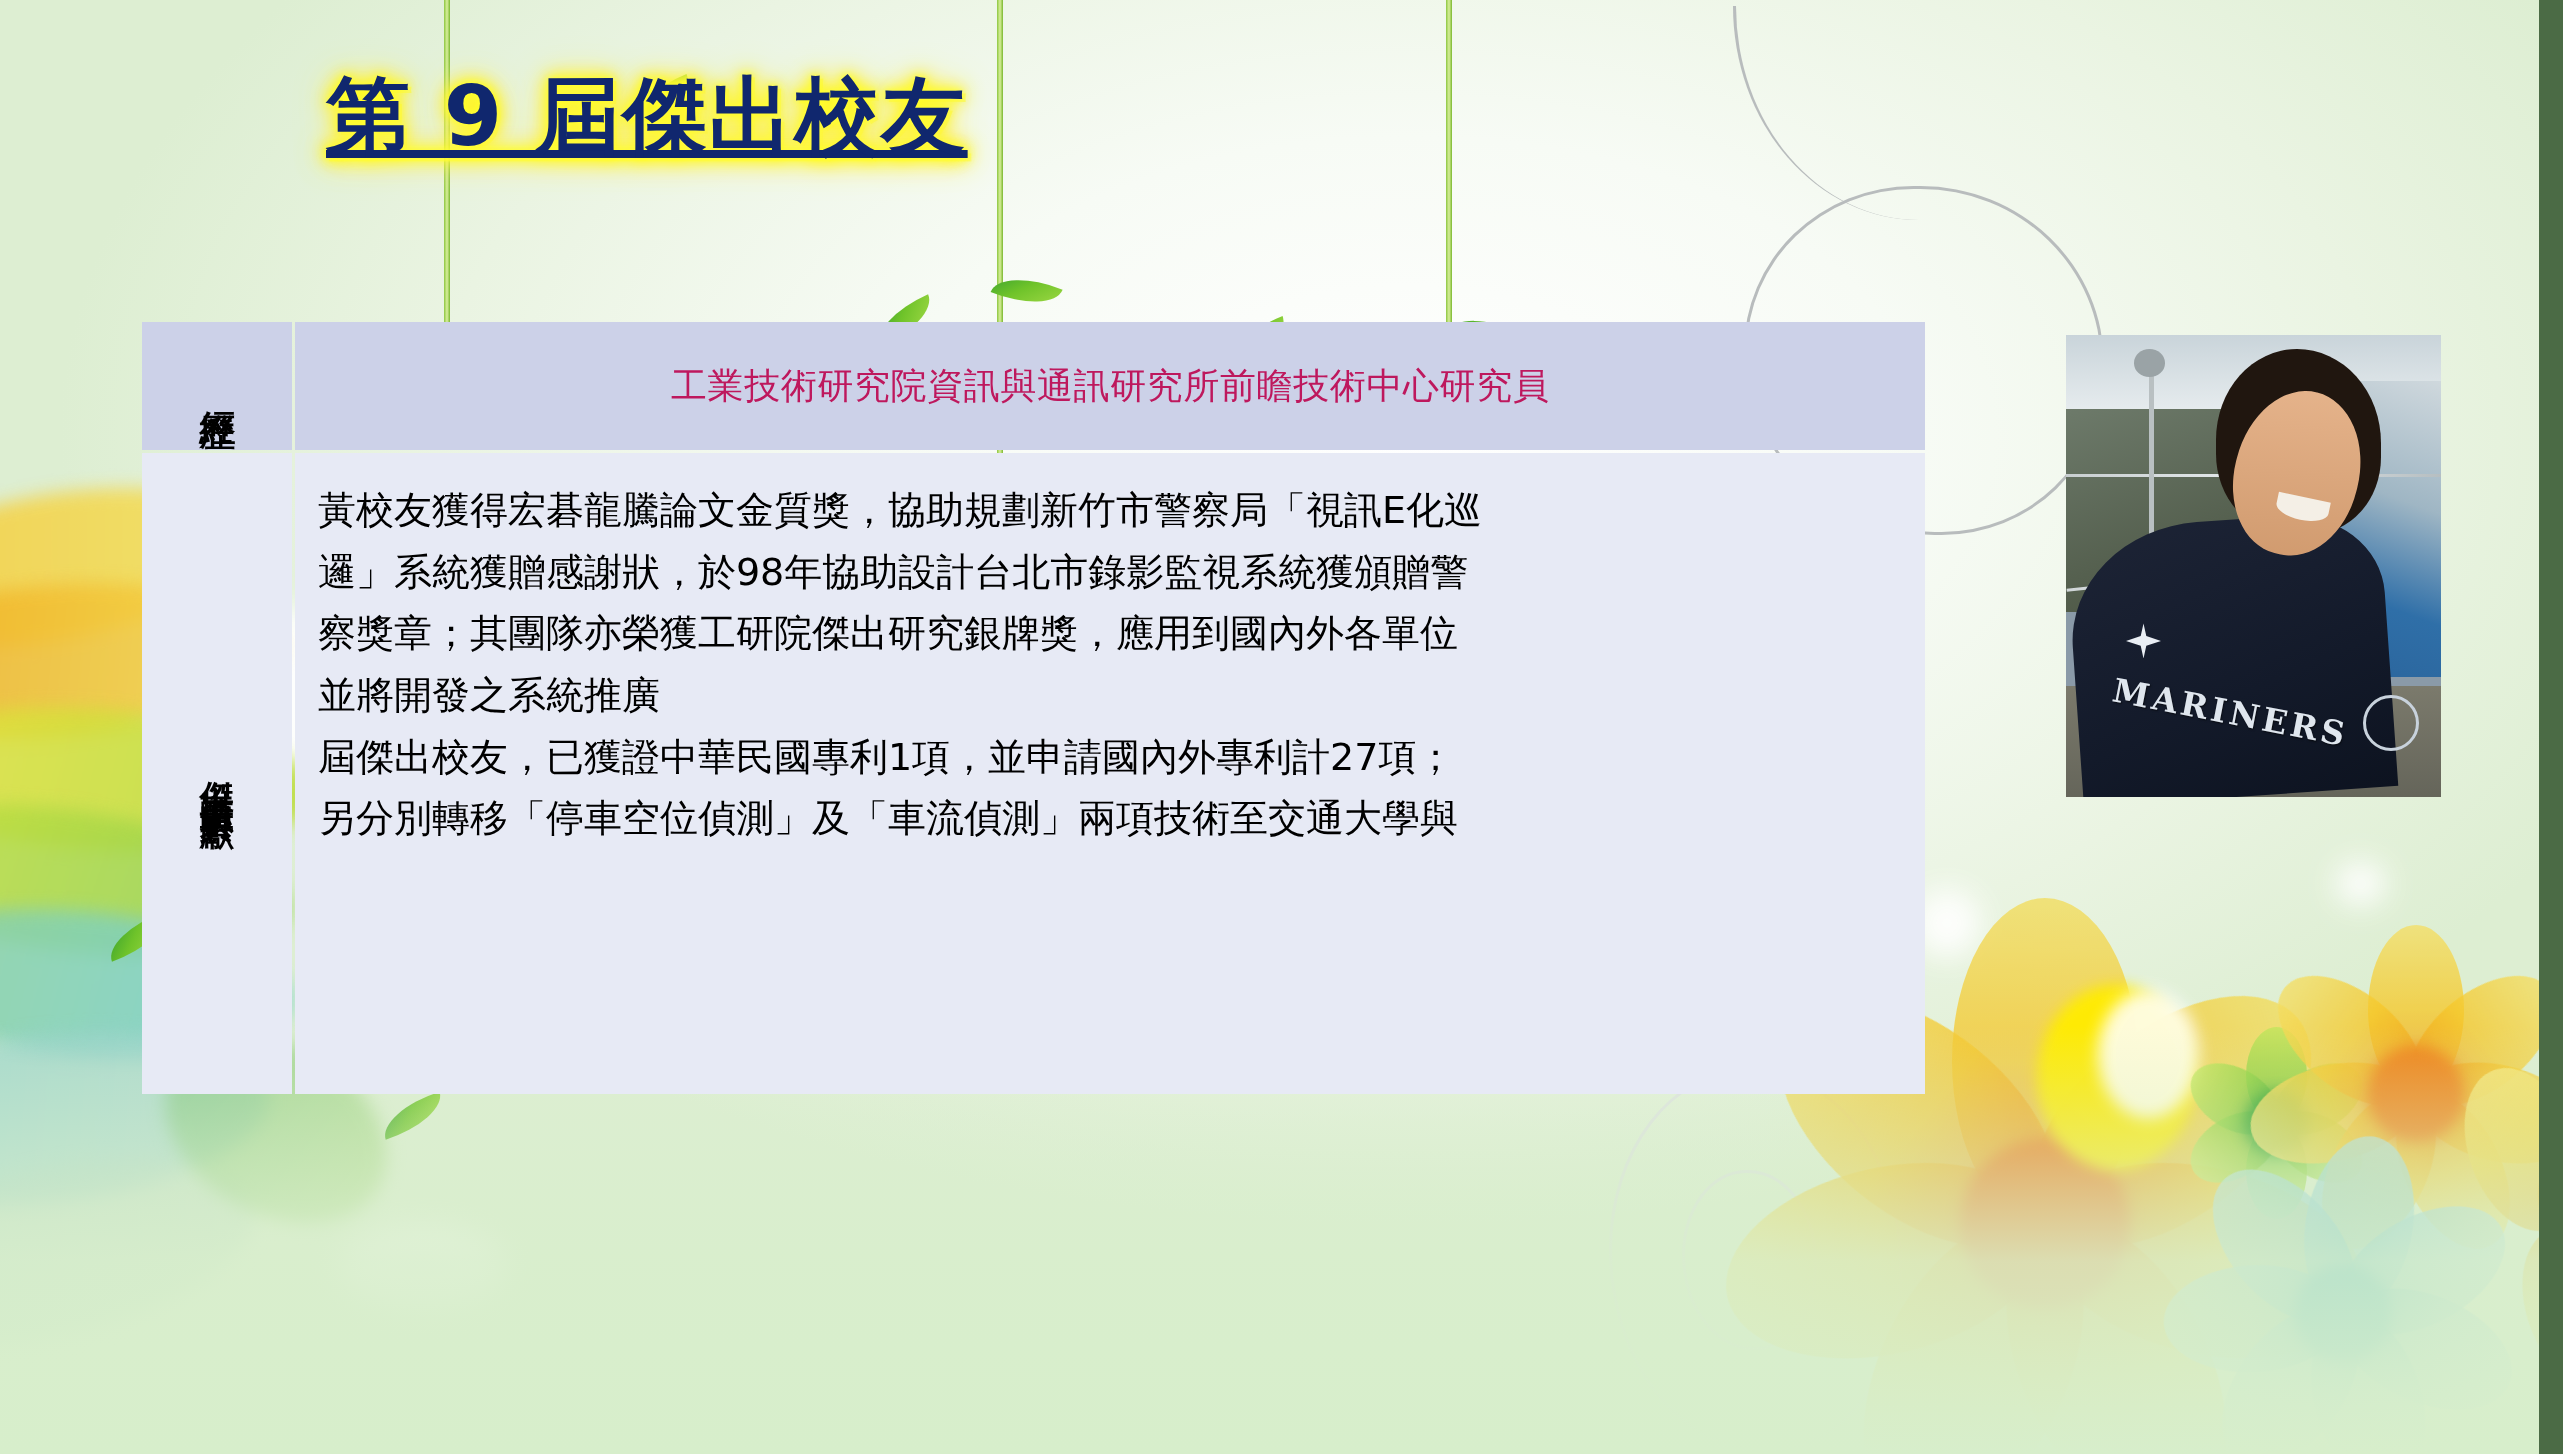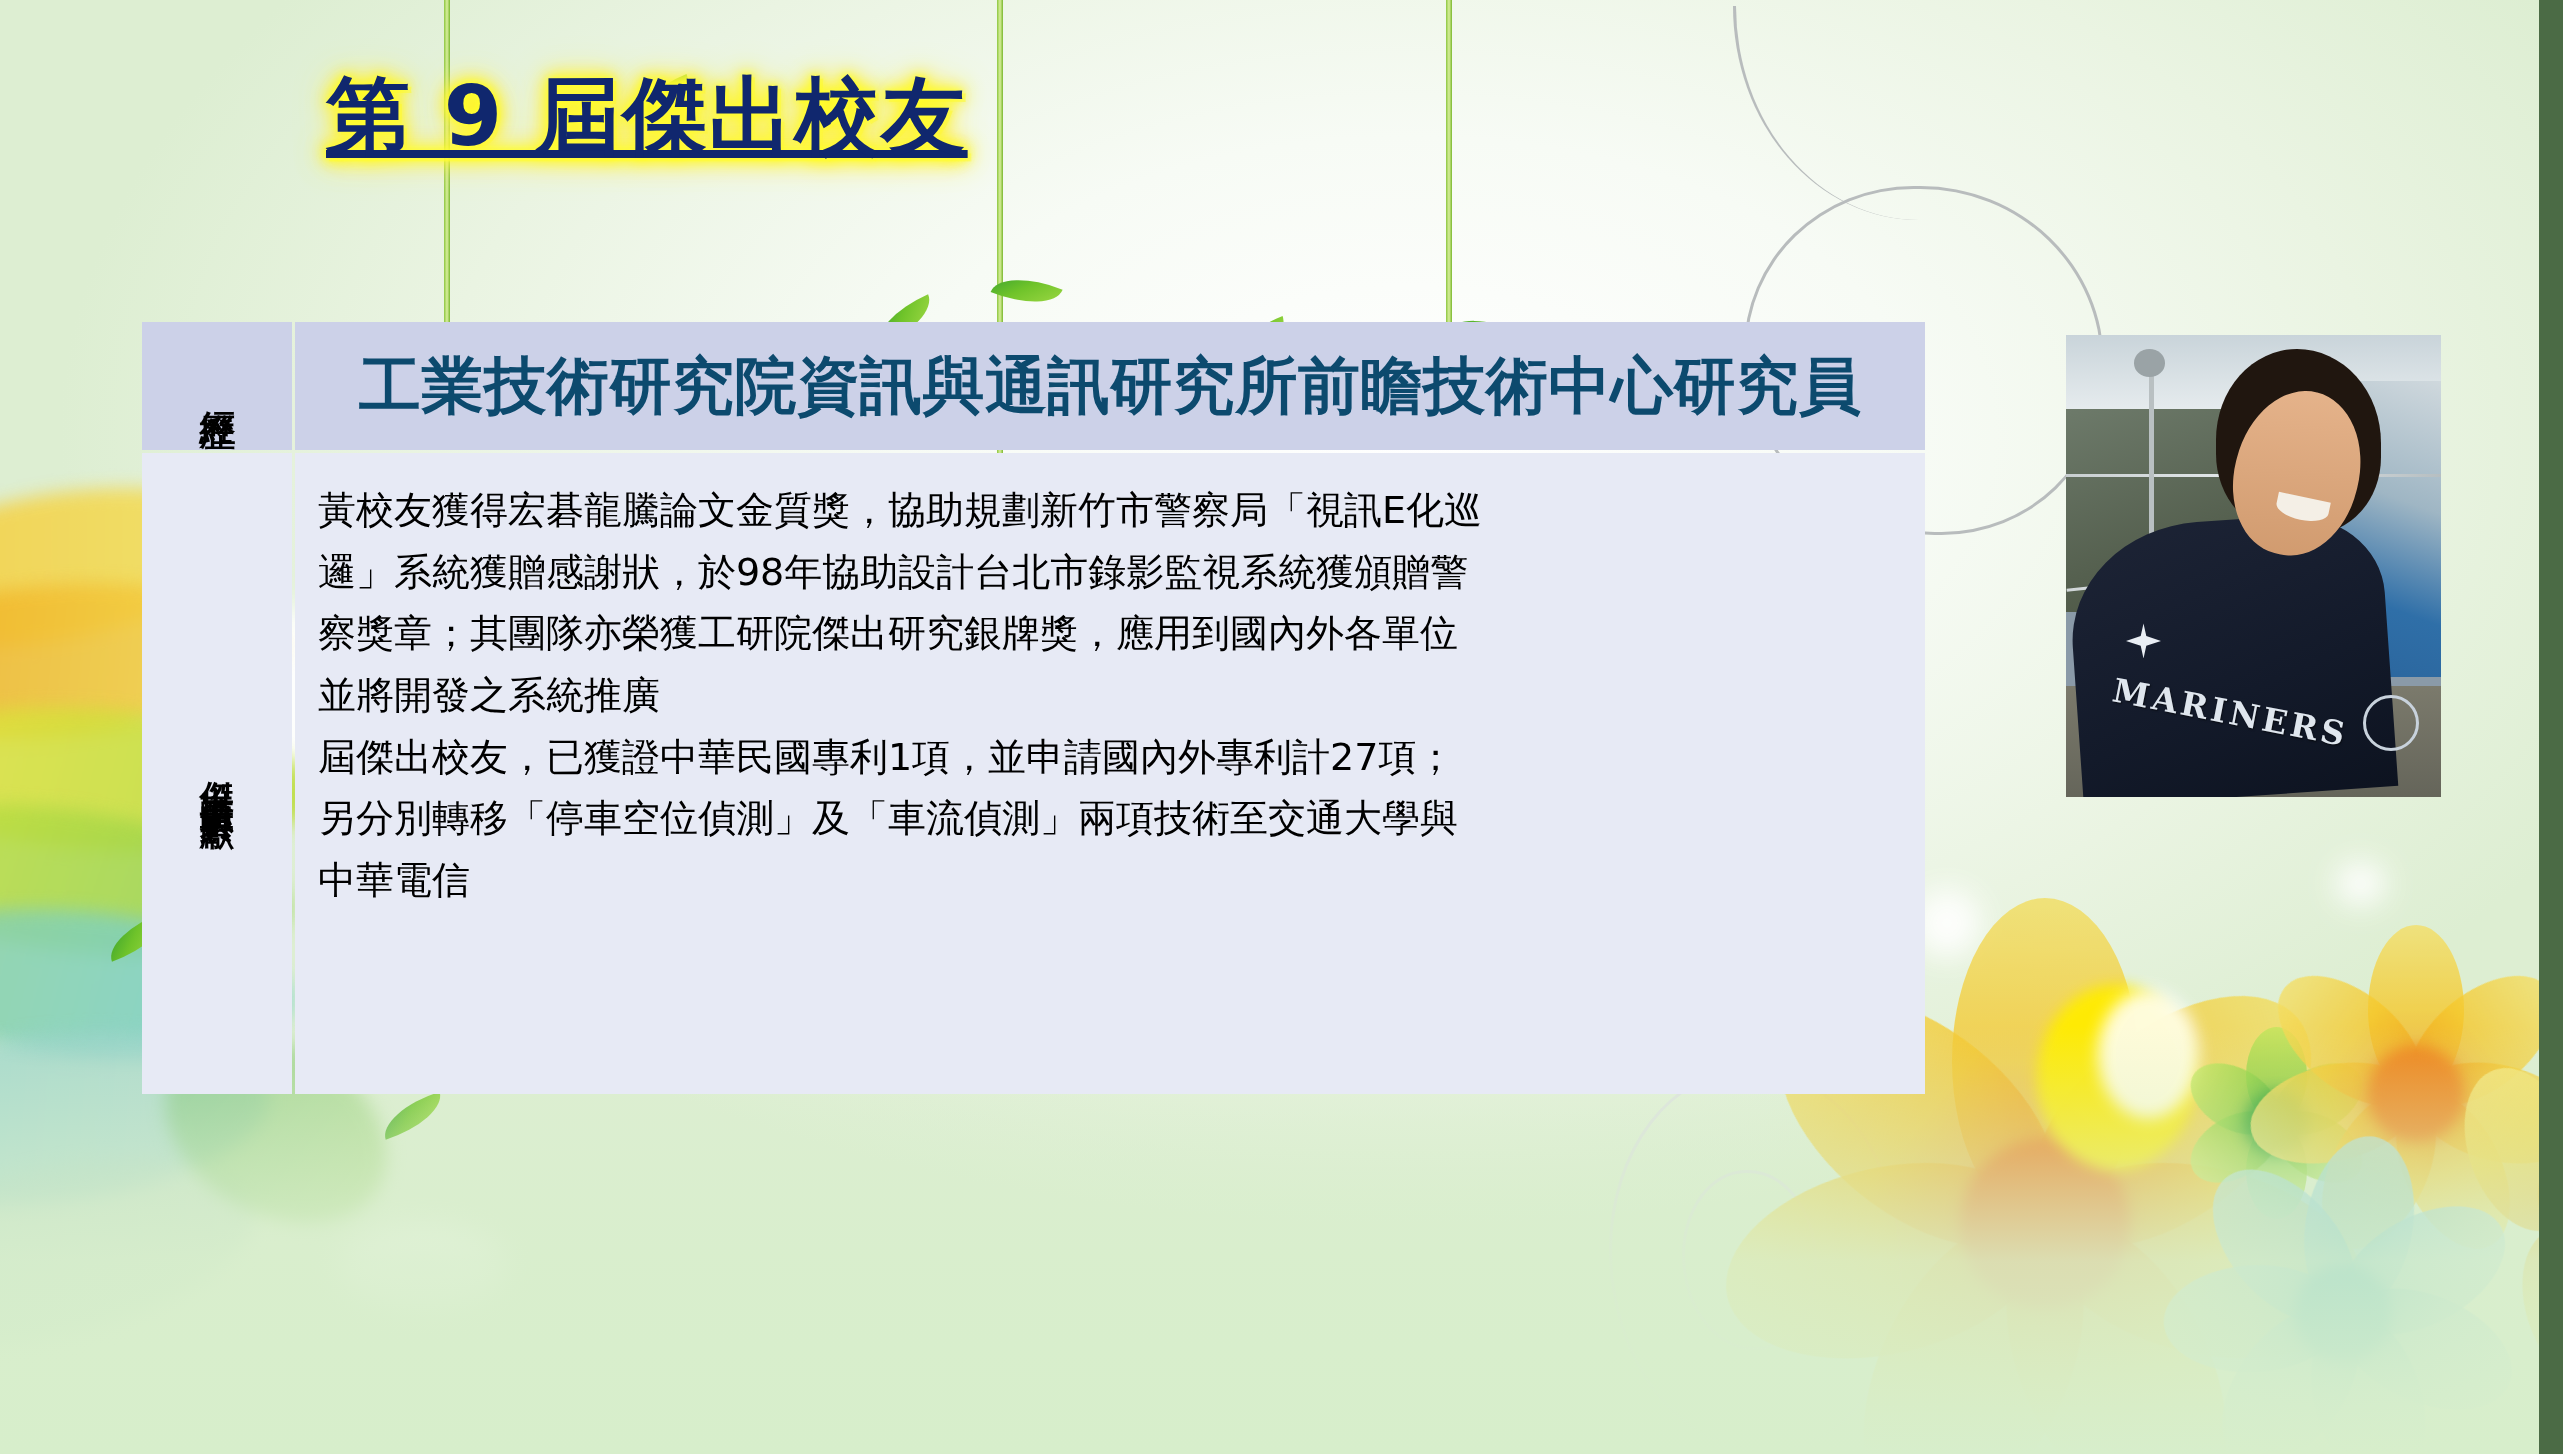--- a/index.html
+++ b/index.html
@@ -92,23 +92,23 @@
     padding:14.6px 0 19px;
     text-shadow:2.8px 2.8px 2.3px rgba(0,0,0,.33);
   }
   .row-head { height:147px; }
   .head-name { font-size:46px; font-weight:700; letter-spacing:2.3px; line-height:1.18; }
   .head-sub  { font-size:37px; font-weight:700; letter-spacing:1.1px; line-height:1.2; margin-top:3.4px; }
 
   .row-exp { height:128px; }
   .row-exp .tlabel { background:#ccd1e8; color:#000000; font-size:36px; }
   .row-exp .tcell {
-    background:#ccd1e8; color:#0c4a6e;
+    background:#ccd1e8; color:#be185d;
     display:flex; align-items:center; justify-content:center;
-    font-size:62px; font-weight:700; letter-spacing:0.6px;
+    font-size:36px; font-weight:400; letter-spacing:0.6px;
   }
 
   .row-ach { height:641px; }
   .row-ach .tlabel { background:#e7eaf5; color:#000000; font-size:34px; letter-spacing:5.6px; }
   .row-ach .tcell {
     background:#e7eaf5; color:#000000;
     padding:27px 22.5px 0 22.5px;
   }
   .ach-line {
     font-size:38px; font-weight:400; line-height:1.62;
@@ -268,21 +268,20 @@
 
     <div class="trow row-ach">
       <div class="tlabel">傑出事蹟與貢獻</div>
       <div class="tcell">
         <div class="ach-line">黃校友獲得宏碁龍騰論文金質獎，協助規劃新竹市警察局「視訊E化巡</div>
         <div class="ach-line">邏」系統獲贈感謝狀，於98年協助設計台北市錄影監視系統獲頒贈警</div>
         <div class="ach-line">察獎章；其團隊亦榮獲工研院傑出研究銀牌獎，應用到國內外各單位</div>
         <div class="ach-line">並將開發之系統推廣</div>
         <div class="ach-line">屆傑出校友，已獲證中華民國專利1項，並申請國內外專利計27項；</div>
         <div class="ach-line">另分別轉移「停車空位偵測」及「車流偵測」兩項技術至交通大學與</div>
-        <div class="ach-line">中華電信</div>
       </div>
     </div>
   </div>
 
   <div id="photo">
     <div class="ph-sky"></div>
     <div class="ph-wall"></div>
     <div class="ph-blue"></div>
     <div class="ph-rail"></div>
     <div class="ph-rail2"></div>

